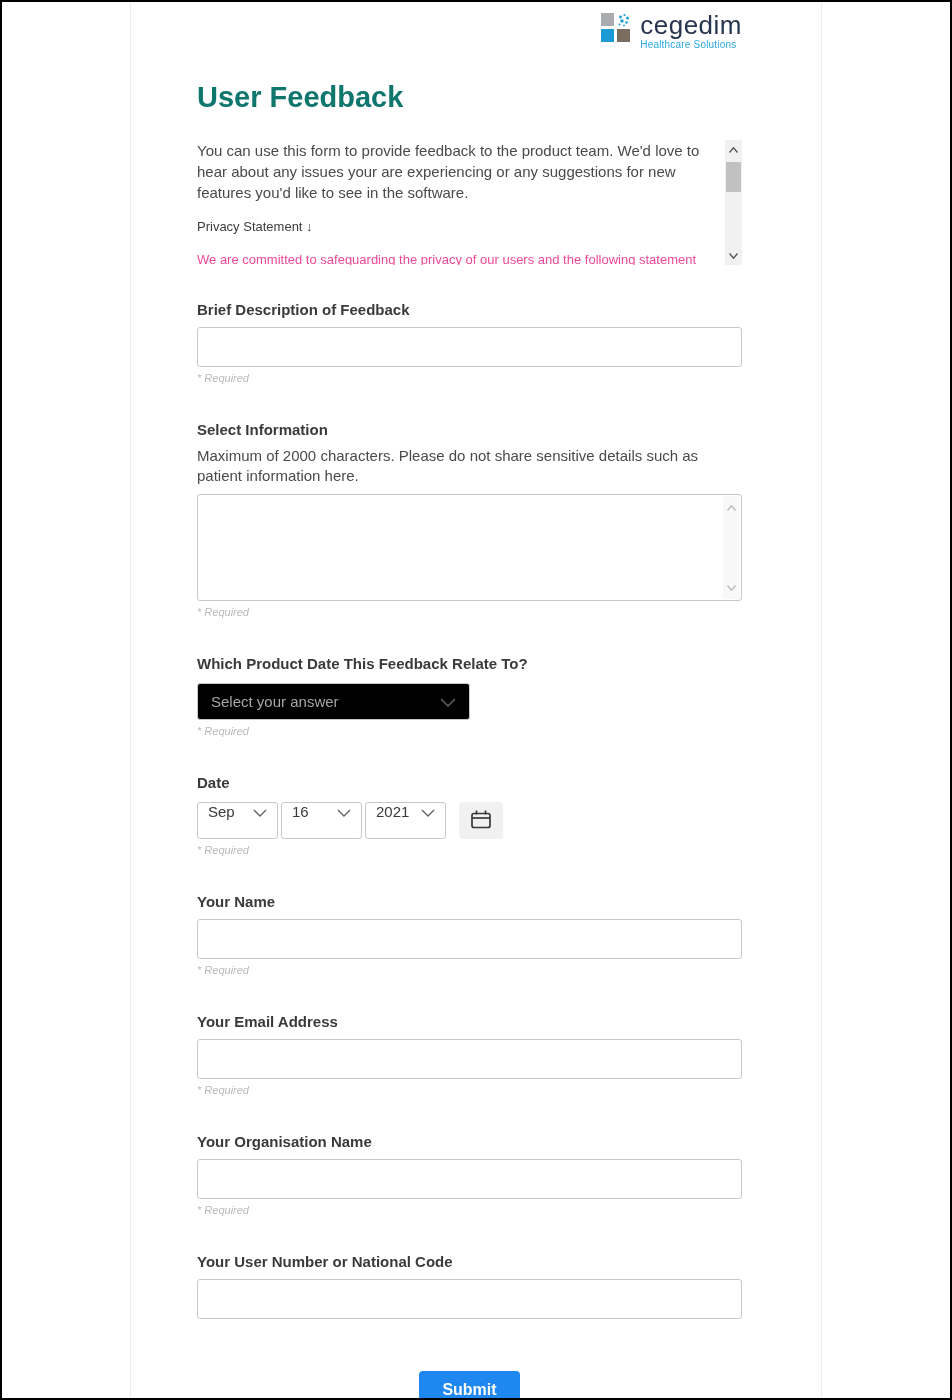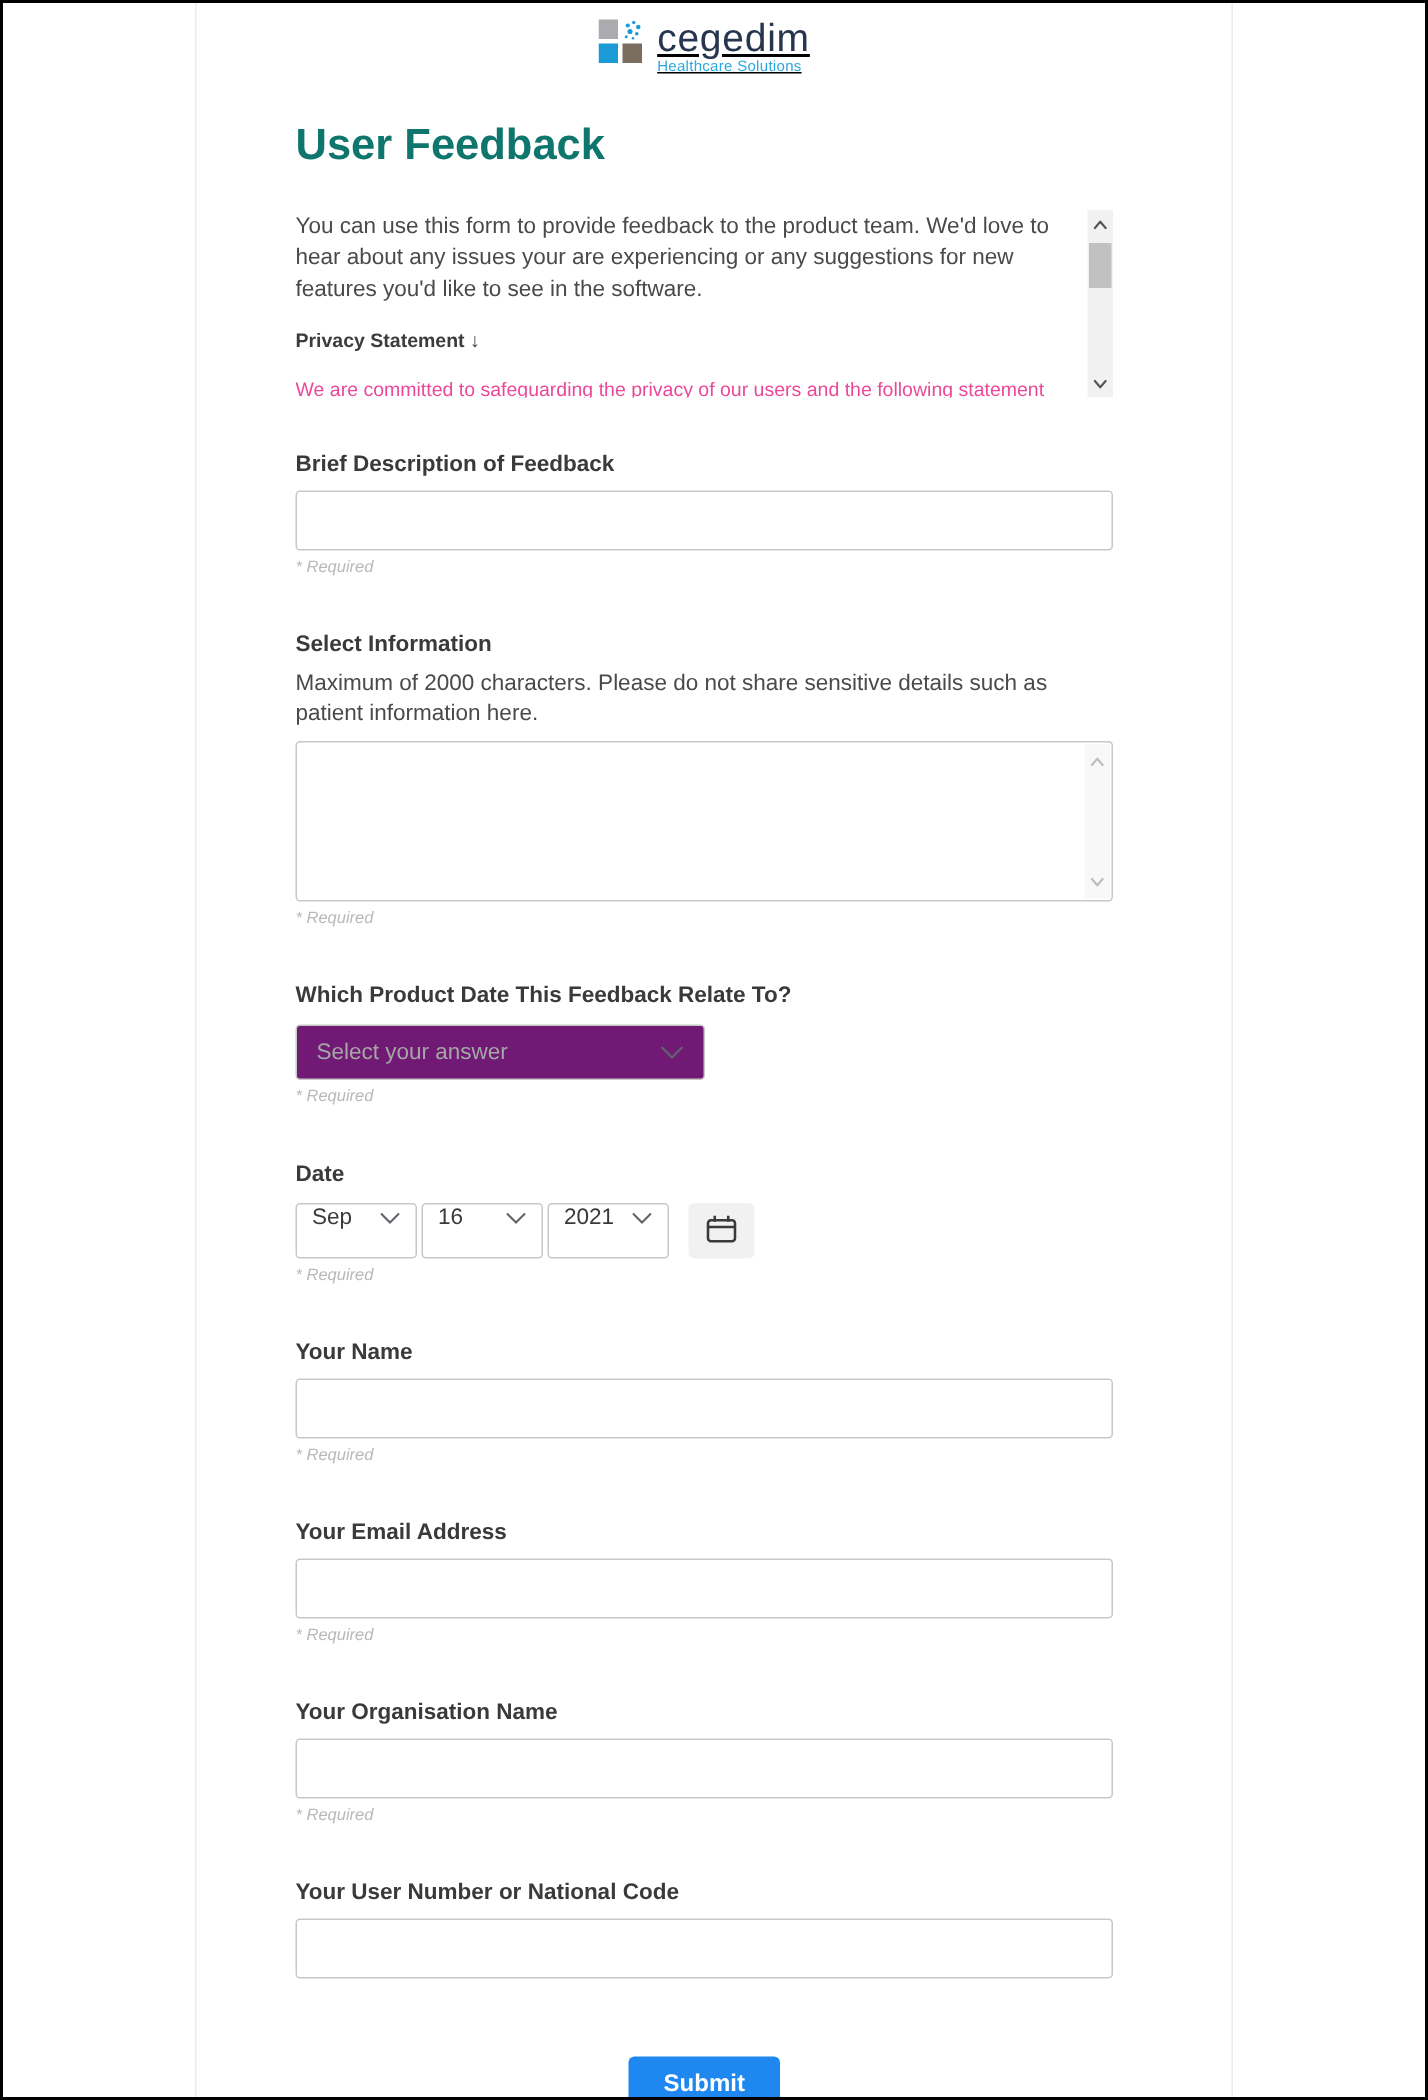--- a/index.html
+++ b/index.html
@@ -12,36 +12,36 @@
   }
   .card {
     width: 692px;
     height: 100%;
     margin: 0 auto;
     border-left: 1px solid #ececec;
     border-right: 1px solid #ececec;
     padding: 10px 79px 0 66px;
   }
   
-  .logo { display: flex; align-items: flex-start; justify-content: center; gap: 8px; text-decoration: underline; }
+  .logo { display: flex; align-items: flex-start; justify-content: flex-end; gap: 8px; }
   .logo-text-wrap { display: flex; flex-direction: column; line-height: 1; }
   .logo-brand { font-size: 26px; color: #27354e; letter-spacing: 0.5px; font-weight: 500; }
   .logo-tagline { font-size: 10px; color: #2aa9e0; margin-top: 2px; letter-spacing: 0.2px; }
   
   .page-title { font-size: 29px; font-weight: bold; color: #0f766e; margin-top: 31px; }
   
   .intro-scroll {
     position: relative;
     height: 125px;
     overflow: hidden;
     margin-top: 26px;
     padding-right: 32px;
   }
   .intro-paragraph { font-size: 15px; color: #4a4a4a; line-height: 21px; }
-  .privacy-heading { font-size: 13px; font-weight: bold; color: #3c3c3c; margin-top: 16px; }
+  .privacy-heading { font-size: 13px; font-weight: normal; color: #3c3c3c; margin-top: 16px; }
   .privacy-text { font-size: 13px; color: #ec4899; margin-top: 17px; line-height: 18px; }
   .vscrollbar {
     position: absolute; top: 0; right: 0;
     width: 17px; height: 100%;
     background: #f1f1f1;
   }
   .vscrollbar .arrow { position: absolute; left: 0; width: 17px; height: 15px; display: flex; align-items: center; justify-content: center; cursor: default; }
   .vscrollbar .arrow.up { top: 2px; }
   .vscrollbar .arrow.down { bottom: 2px; }
   .vscrollbar .thumb { position: absolute; top: 22px; left: 1px; width: 15px; height: 30px; background: #c1c1c1; }
@@ -71,21 +71,21 @@
     background: #f8f8f8;
   }
   .ta-scroll .arrow { position: absolute; left: 0; width: 17px; height: 15px; display: flex; align-items: center; justify-content: center; }
   .ta-scroll .arrow.up { top: 4px; }
   .ta-scroll .arrow.down { bottom: 4px; }
   
   .select-box {
     width: 273px; height: 37px; margin-top: 11px;
     border: 1px solid #c8c8c8; border-radius: 3px;
     display: flex; align-items: center; justify-content: space-between;
-    padding: 0 13px; background: #701a75; cursor: pointer;
+    padding: 0 13px; background: #000000; cursor: pointer;
   }
   .select-placeholder { font-size: 15px; color: #a6a6a6; }
   
   .date-row { display: flex; align-items: center; margin-top: 11px; }
   .date-select {
     width: 81px; height: 37px; margin-right: 3px;
     border: 1px solid #c8c8c8; border-radius: 3px;
     display: flex; justify-content: space-between;
     padding: 0 10px; background: #fff; cursor: pointer;
   }

